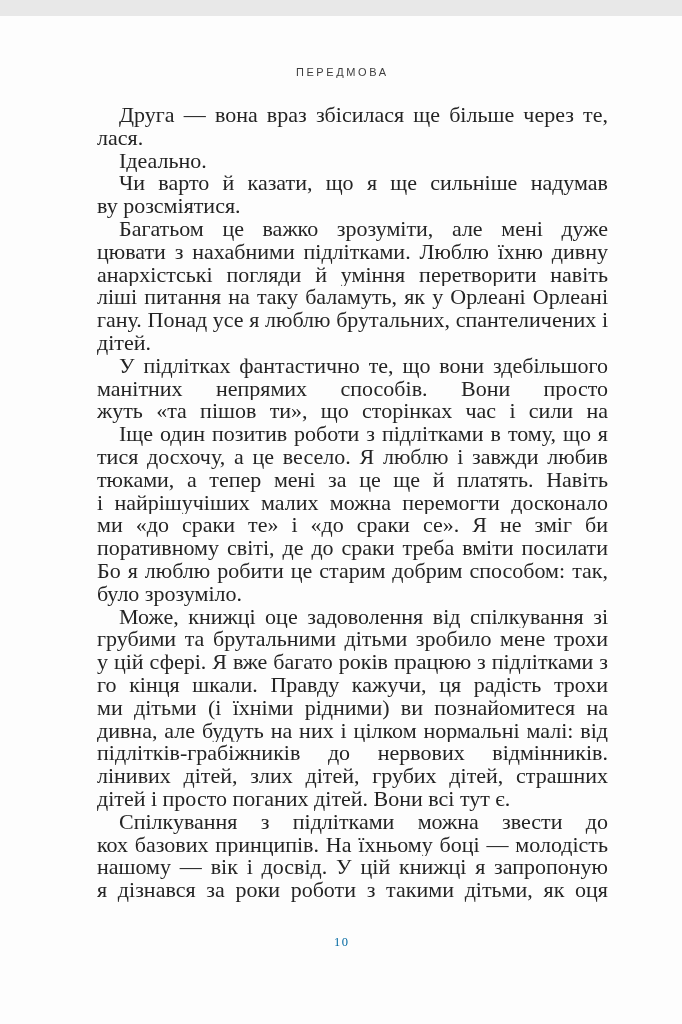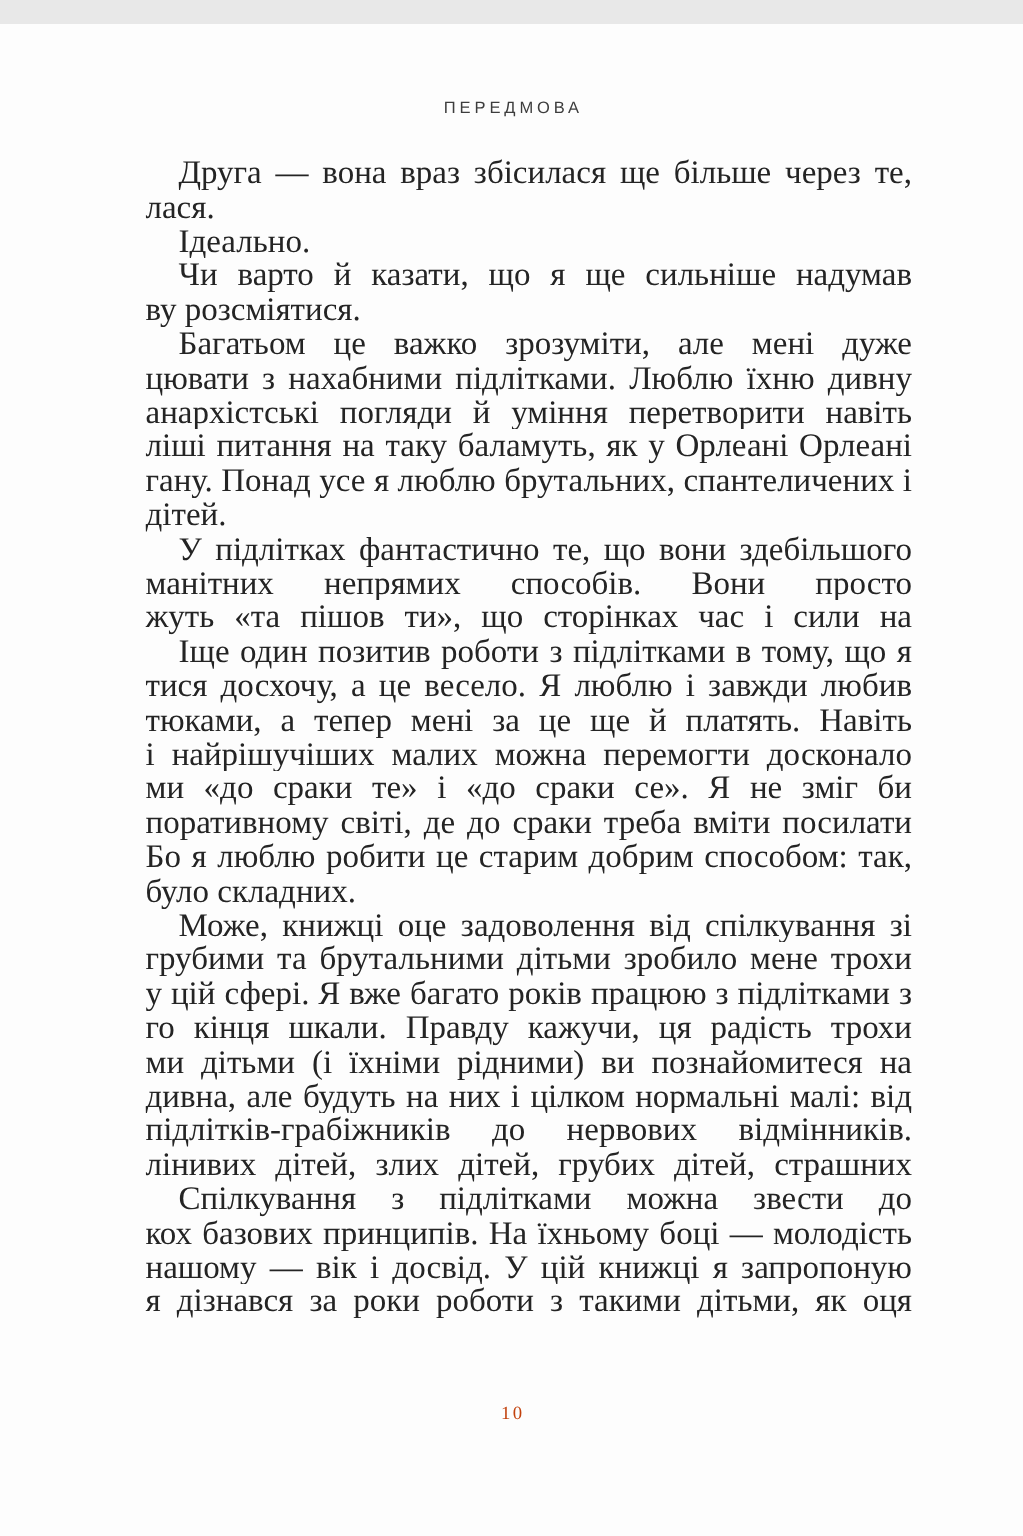--- a/index.html
+++ b/index.html
@@ -51,21 +51,21 @@
   .folio {
     position: absolute;
     top: 919px;
     left: 0;
     width: 682px;
     text-align: center;
     font-family: "Liberation Serif", "DejaVu Serif", serif;
     font-size: 12.5px;
     letter-spacing: 1.5px;
     text-indent: 1.5px;
-    color: #c2410c;
+    color: #0369a1;
   }
 </style>
 </head>
 <body>
 
 <div class="page">
   <div class="running-head">ПЕРЕДМОВА</div>
 
   <div class="body-text">
       <div class="line indent">Друга — вона враз збісилася ще більше через те, що розсмія-</div>
@@ -82,29 +82,30 @@
       <div class="line indent">У підлітках фантастично те, що вони здебільшого ще не освої-</div>
       <div class="line">манітних непрямих способів. Вони просто розтуляють рота і ка-</div>
       <div class="line last">жуть «та пішов ти», що сторінках час і сили на вгадування.</div>
       <div class="line indent">Іще один позитив роботи з підлітками в тому, що я можу лая-</div>
       <div class="line">тися досхочу, а це весело. Я люблю і завжди любив сипати ма-</div>
       <div class="line">тюками, а тепер мені за це ще й платять. Навіть найупертіших</div>
       <div class="line">і найрішучіших малих можна перемогти досконало відточени-</div>
       <div class="line">ми «до сраки те» і «до сраки се». Я не зміг би працювати в кор-</div>
       <div class="line">поративному світі, де до сраки треба вміти посилати вишукано.</div>
       <div class="line">Бо я люблю робити це старим добрим способом: так, щоб усім</div>
-      <div class="line last">було складних.</div>
+      <div class="line last">було зрозуміло.</div>
       <div class="line indent">Може, книжці оце задоволення від спілкування зі складними,</div>
       <div class="line">грубими та брутальними дітьми зробило мене трохи спеціалістом</div>
       <div class="line">у цій сфері. Я вже багато років працюю з підлітками з найдальшо-</div>
       <div class="line">го кінця шкали. Правду кажучи, ця радість трохи дивна. З деяки-</div>
       <div class="line">ми дітьми (і їхніми рідними) ви познайомитеся на сторінках цієї</div>
       <div class="line">дивна, але будуть на них і цілком нормальні малі: від озброєних</div>
       <div class="line">підлітків-грабіжників до нервових відмінників. Поговоримо про</div>
       <div class="line">лінивих дітей, злих дітей, грубих дітей, страшних дітей, сумних</div>
+      <div class="line last">дітей і просто поганих дітей. Вони всі тут є.</div>
       <div class="line indent">Спілкування з підлітками можна звести до застосування кіль-</div>
       <div class="line">кох базових принципів. На їхньому боці — молодість і енергія. На</div>
       <div class="line">нашому — вік і досвід. У цій книжці я запропоную вам усе, що</div>
       <div class="line last">я дізнався за роки роботи з такими дітьми, як оця панночка.</div>
     </div>
 
   <div class="folio">10</div>
 </div>
 
 </body></html>

